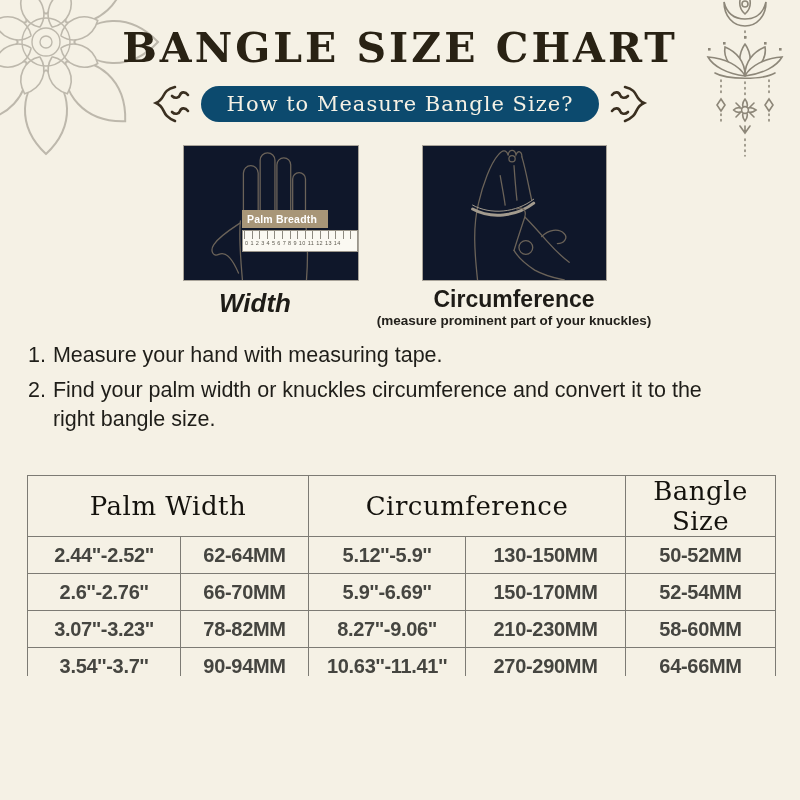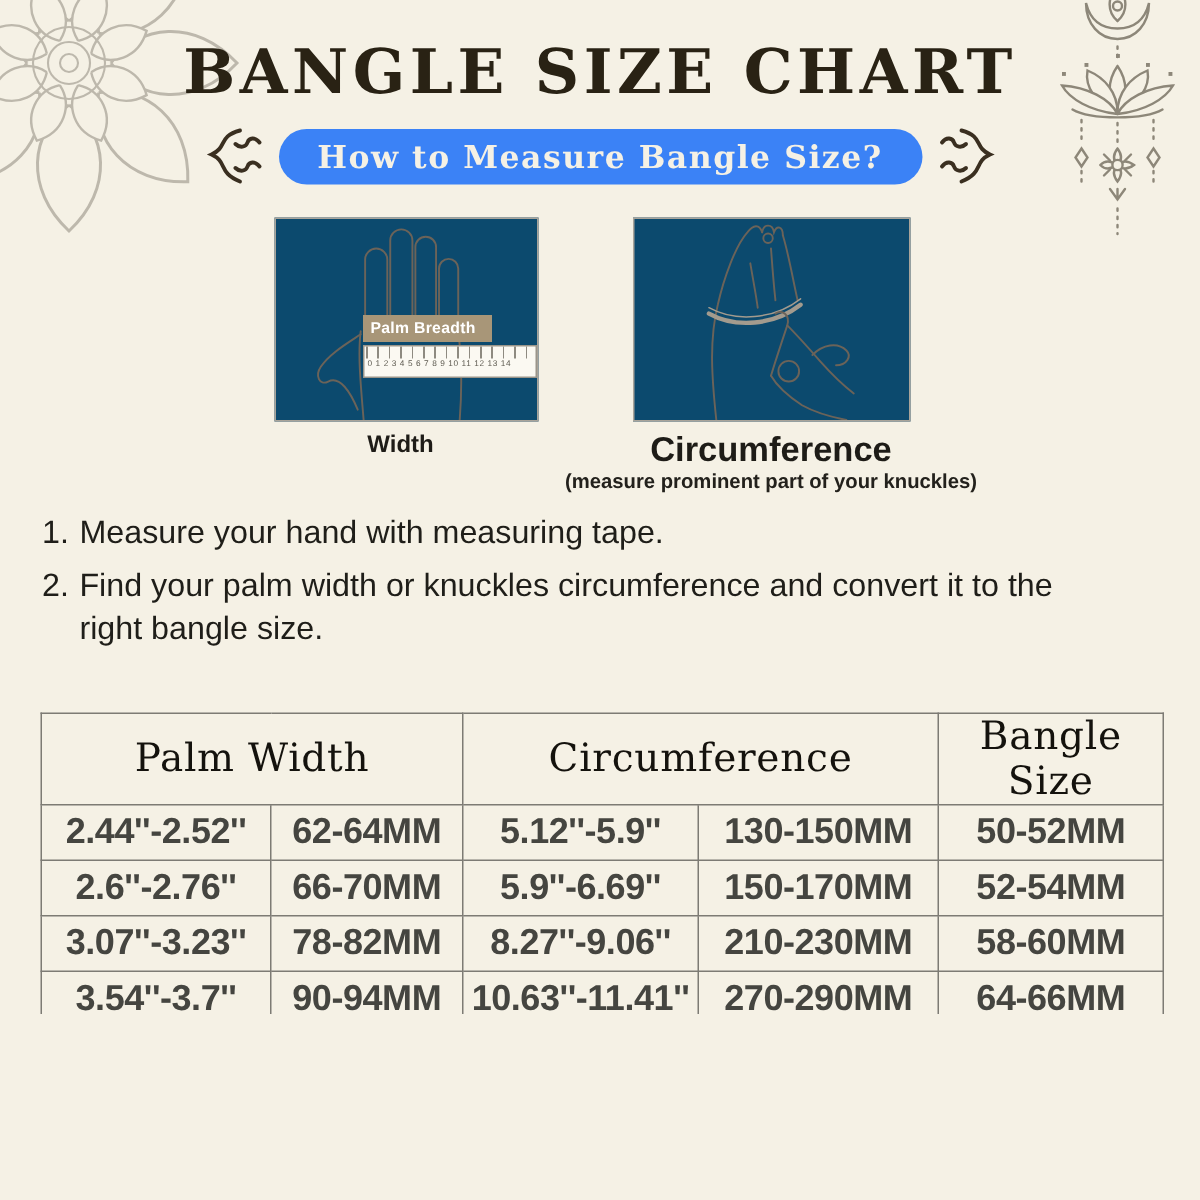--- a/index.html
+++ b/index.html
@@ -12,60 +12,60 @@
   .lotus-drop { position:absolute; left:695px; top:0; width:100px; height:180px; }
 
   
   .title { position:absolute; left:0; right:0; top:24px; text-align:center;
            font-family:"DejaVu Serif", serif; font-weight:600; font-size:41px;
            letter-spacing:3px; color:#292214; }
   .badge-row { position:absolute; left:0; right:0; top:84px; display:flex;
                justify-content:center; align-items:center; gap:10px; }
   .flourish { width:42px; height:40px; }
   .flourish.left { transform:scaleX(-1); }
-  .pill { background:#3b82f6; color:#f5f1e5; border-radius:19px; padding:6px 26px;
-          font-family:"DejaVu Serif", serif; font-weight:700; font-size:21px;
+  .pill { background:#0c4a6e; color:#f5f1e5; border-radius:19px; padding:6px 26px;
+          font-family:"DejaVu Serif", serif; font-weight:400; font-size:21px;
           letter-spacing:1px; }
 
   
-  .illus-box { position:absolute; border:1px solid #a9a49a; background:#0c4a6e; }
+  .illus-box { position:absolute; border:1px solid #a9a49a; background:#0f172a; }
   .box-width { left:183px; top:145px; width:176px; height:136px; }
   .box-circ  { left:422px; top:145px; width:185px; height:136px; }
   .illus-box svg { position:absolute; left:0; top:0; width:100%; height:100%; }
 
   .palm-tag { position:absolute; left:58px; top:64px; width:86px; height:18px;
               background:#a89678; color:#fff; font-size:10.5px; font-weight:700;
               line-height:18px; padding-left:5px; letter-spacing:.2px; }
   .ruler { position:absolute; left:58px; top:84px; width:116px; height:22px;
            background:#fbf9f2; border:1px solid #9a958a; }
   .ruler .ticks { position:absolute; left:1px; right:1px; top:0; height:8px;
            background:repeating-linear-gradient(90deg,#8e8a80 0 1px,transparent 1px 7.6px); }
   .ruler .nums { position:absolute; left:2px; right:0; top:9px; font-size:5.5px;
            letter-spacing:.4px; color:#5c594f; white-space:nowrap; overflow:hidden; }
 
   
   .caption { position:absolute; text-align:center; font-weight:700; color:#1e1c17; }
-  .cap-width { left:179px; top:288px; width:176px; font-size:16px; }
+  .cap-width { left:167px; top:288px; width:176px; font-size:26px;font-style:italic; }
   .cap-circ  { left:399px; top:286px; width:230px; font-size:23px; }
   .cap-note  { left:366px; top:313px; width:296px; font-size:13.5px; font-weight:700; color:#23211c; }
 
   
   .instructions { position:absolute; left:28px; top:341px; width:712px;
                   font-size:21.5px; color:#1f1e19; }
   .instructions .item { display:flex; gap:7px; margin-bottom:7px; line-height:1.32; }
   .instructions .num { flex:0 0 auto; }
 
   
   .size-table { position:absolute; left:27px; top:435px; width:748px;
                 border-collapse:collapse; table-layout:fixed;margin-top:40px; }
   .size-table th, .size-table td { border:1px solid #7d7b74; text-align:center;
                 vertical-align:middle; }
   .size-table th { height:50px; font-family:"DejaVu Serif", serif; font-weight:500;
                 font-size:26px; color:#14120d; letter-spacing:.5px; }
-  .size-table td { height:37px; font-size:24px; font-weight:700; color:#454540;
+  .size-table td { height:37px; font-size:20px; font-weight:700; color:#454540;
                 letter-spacing:-.3px; }
 </style>
 </head>
 <body>
 
 <div class="canvas">
 
   <svg class="mandala" viewBox="0 0 220 220">
     <g transform="translate(98,90)" fill="#f5f1e5" stroke="#bdb8ac" stroke-width="2">
       <g>

